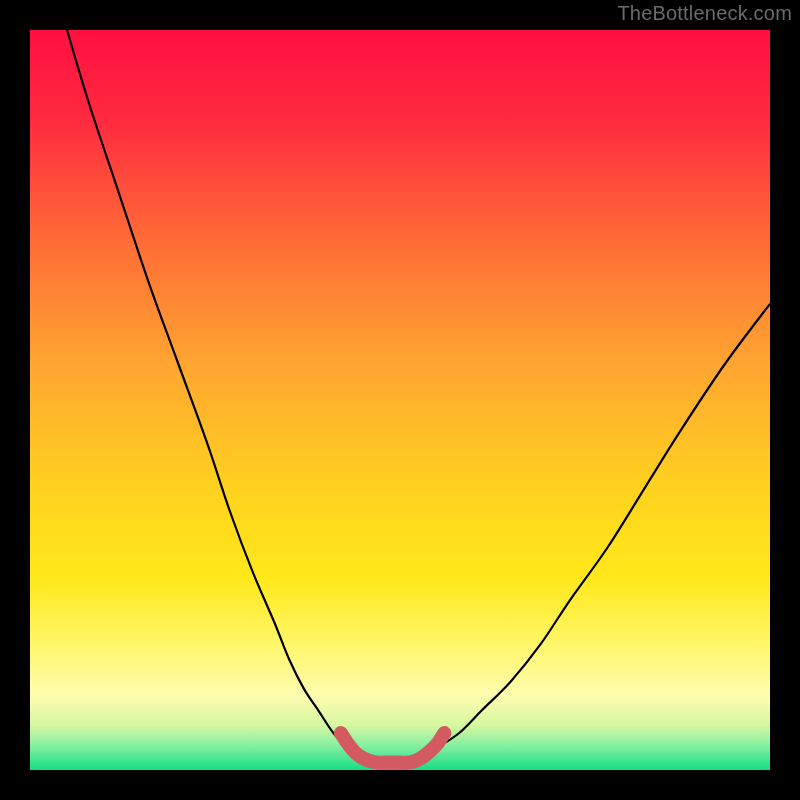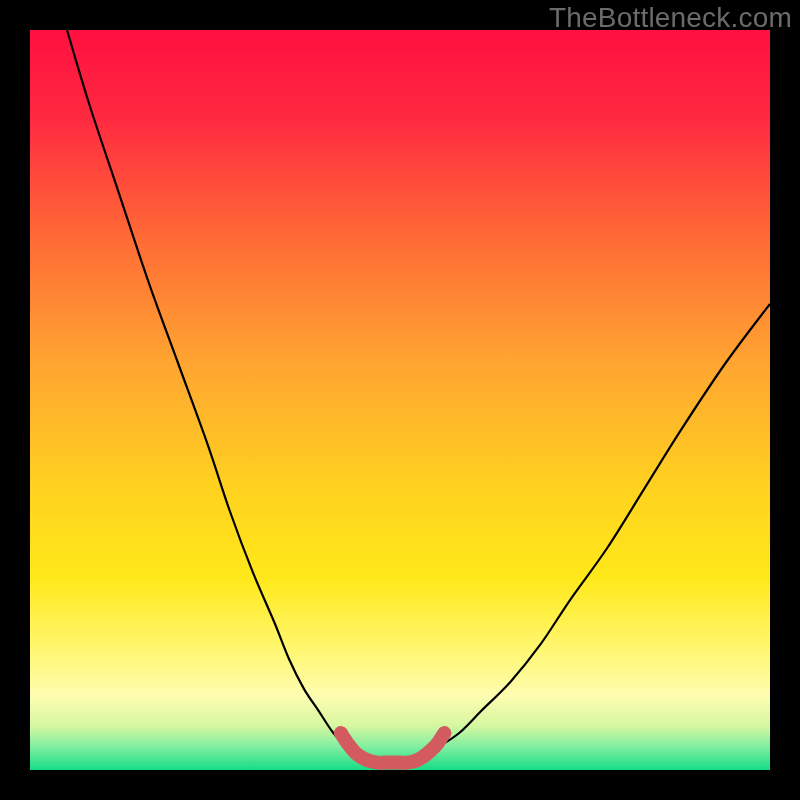--- a/index.html
+++ b/index.html
@@ -1,17 +1,17 @@
 <!DOCTYPE html>
 <html><head>
 <meta charset="utf-8">
 <style>
   html,body{margin:0;padding:0;width:800px;height:800px;overflow:hidden;background:#000;font-family:Arial,Helvetica,sans-serif}
   .stage{position:relative;width:800px;height:800px}
-  .watermark{position:absolute;top:2px;right:8px;color:#6b6b6b;font-size:28px;font-weight:400;letter-spacing:.2px;z-index:4}
+  .watermark{position:absolute;top:2px;right:8px;color:#6b6b6b;font-size:20px;font-weight:400;letter-spacing:.2px;z-index:4}
   svg{position:absolute;top:0;left:0;z-index:1}
   .plot-area{z-index:2}
 </style>
 </head>
 <body>
 <div class="stage">
 
   <div class="watermark">TheBottleneck.com</div>
 
   <svg width="800" height="800">

